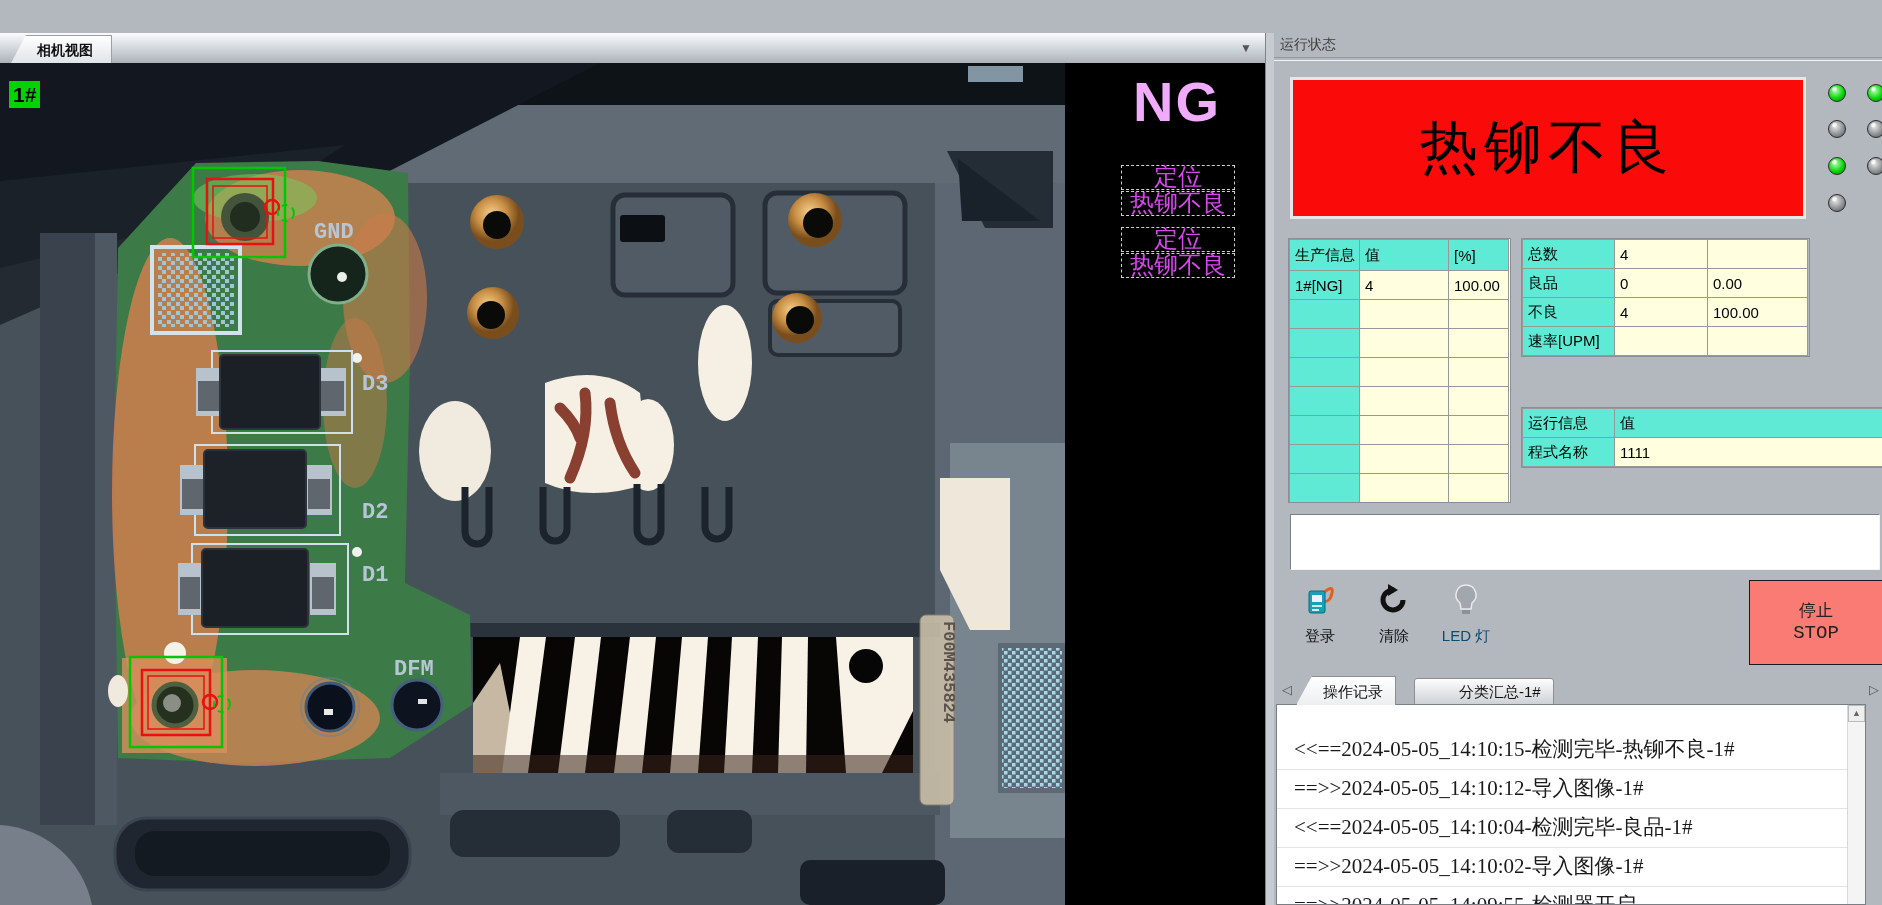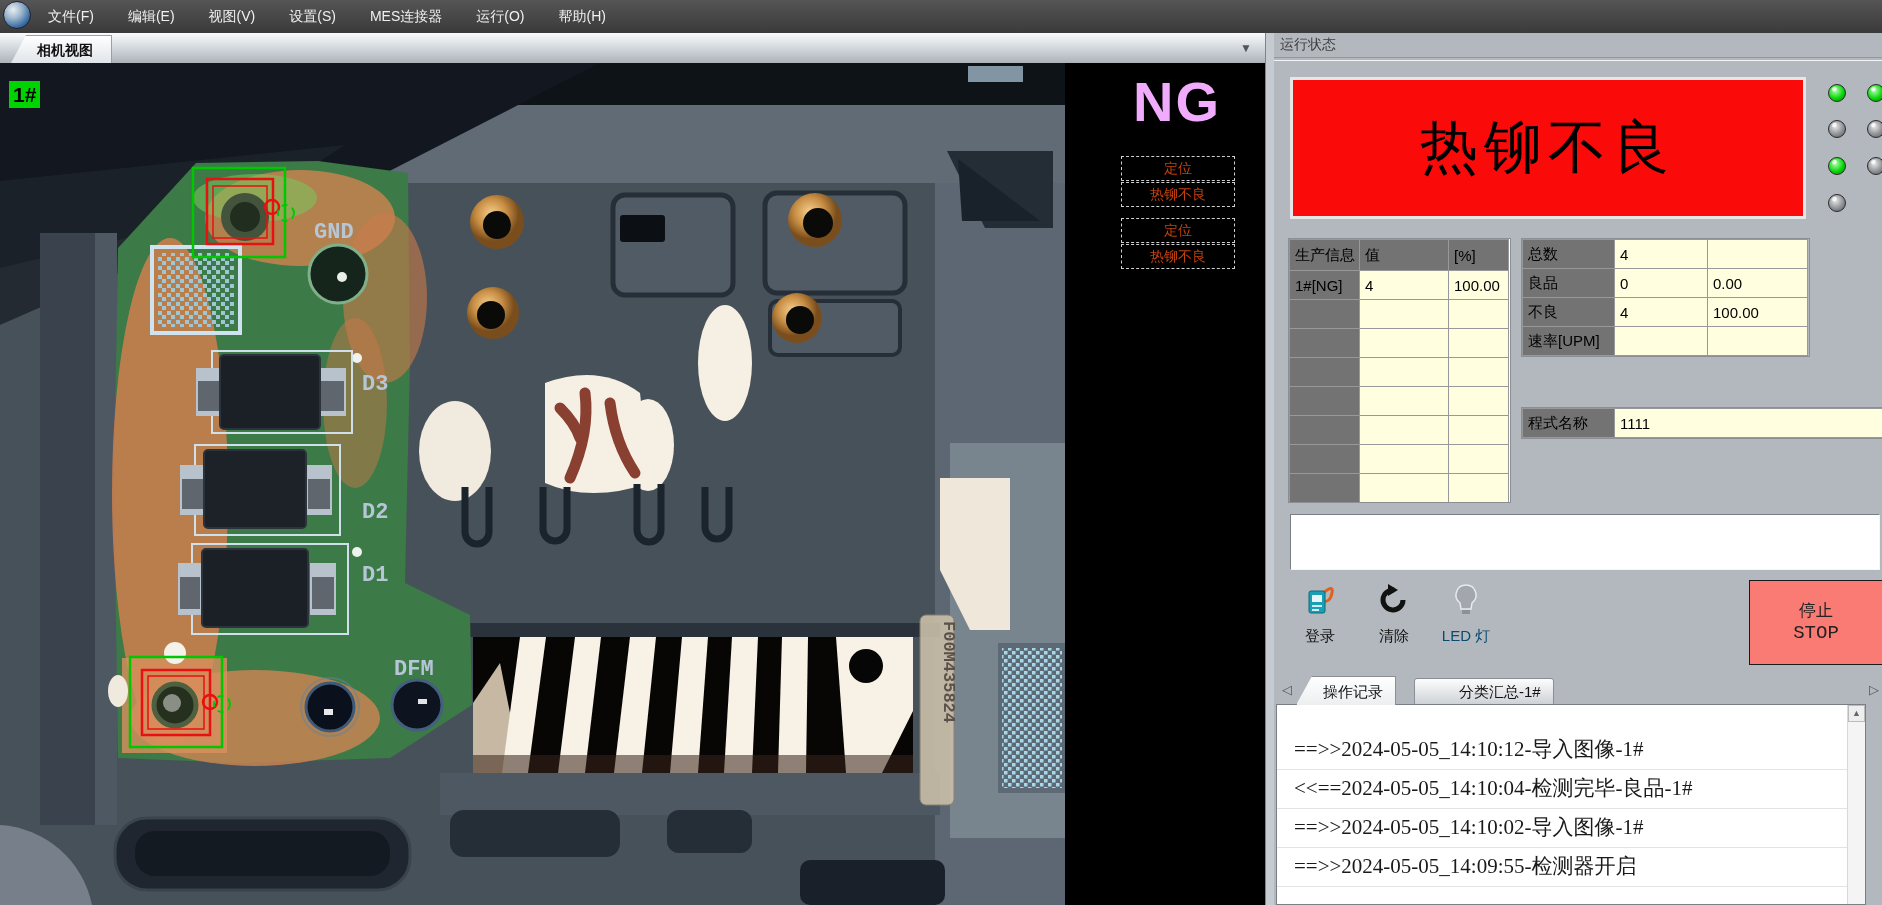--- a/index.html
+++ b/index.html
@@ -23,21 +23,21 @@
   .strip-dd{position:absolute;right:10px;top:7px;width:18px;height:16px;color:#555;
     font-size:12px;text-align:center;line-height:16px;}
 
   
   .campane{position:absolute;left:0;top:63px;width:1265px;height:842px;background:#000;}
   .station-label{position:absolute;left:9px;top:18px;background:#00d400;color:#000;
     font-size:21px;font-weight:bold;padding:0 4px;line-height:27px;}
   .ng-text{position:absolute;left:1112px;top:6px;width:130px;text-align:center;
     color:#f0abfc;font-size:56px;font-weight:600;letter-spacing:2px;font-family:"Liberation Sans",sans-serif;}
   .chk{position:absolute;left:1121px;width:112px;height:23px;border:1px dashed #cfcfcf;
-    color:#c2410c;font-size:14px;text-align:center;line-height:22px;}
+    color:#d946ef;font-size:24px;text-align:center;line-height:22px;margin-top:9px;}
 
   
   .splitter{position:absolute;left:1265px;top:33px;width:8px;height:872px;
     background:#c6cbd1;border-left:1px solid #7e838a;border-right:1px solid #fff;}
 
   
   .rpanel{position:absolute;left:1274px;top:33px;width:608px;height:872px;background:#b3b8be;}
   .rp-title{position:absolute;left:6px;top:3px;font-size:14px;color:#3c3c3c;}
   .rp-line{position:absolute;left:0;top:24px;width:608px;height:2px;
     border-top:1px solid #93989e;border-bottom:1px solid #f2f3f5;}
@@ -49,21 +49,21 @@
 
   .led{position:absolute;width:16px;height:16px;border-radius:50%;border:1px solid #2a2a2a;}
   .led:after{content:"";position:absolute;left:3px;top:2px;width:5px;height:4px;border-radius:50%;
     background:rgba(255,255,255,.8);transform:rotate(-35deg);}
   .led-on{background:radial-gradient(circle at 40% 35%,#b6ffb6,#09d809 55%,#067a06);}
   .led-off{background:radial-gradient(circle at 40% 35%,#e8e8e8,#8f9296 55%,#55585c);}
 
   table.grid{border-collapse:collapse;table-layout:fixed;}
   table.grid td{border:1px solid #989898;font-size:15px;color:#000;padding:0 5px;
     height:29px;overflow:hidden;white-space:nowrap;box-sizing:border-box;}
-  td.hd{background:#737373;}
+  td.hd{background:#5eead4;}
   td.yl{background:#ffffe0;}
   .prod-wrap{position:absolute;left:14px;top:205px;width:221px;height:263px;overflow:hidden;
     border:1px solid #8a8f95;background:#fff;}
   .stats-wrap{position:absolute;left:247px;top:205px;width:287px;border:1px solid #8a8f95;}
   .run-wrap{position:absolute;left:247px;top:374px;width:361px;border:1px solid #8a8f95;}
 
   .msgbox{position:absolute;left:16px;top:481px;width:588px;height:54px;background:#fff;
     border-top:1px solid #7a7f85;border-left:1px solid #7a7f85;
     border-bottom:1px solid #f5f5f5;border-right:1px solid #f5f5f5;}
 
@@ -92,30 +92,20 @@
     padding-left:17px;white-space:nowrap;overflow:hidden;}
   .vscroll{position:absolute;right:0;top:0;bottom:0;width:17px;background:#f4f4f4;border-left:1px solid #d8d8d8;}
   .vscroll .up{height:17px;background:#eee;border:1px solid #bbb;box-sizing:border-box;
     font-size:9px;color:#666;text-align:center;line-height:15px;}
 </style>
 </head>
 <body>
 
 <div id="app">
 
-  <div class="menubar">
-    <div class="logo"></div>
-    <span class="menu-item">文件(F)</span>
-    <span class="menu-item">编辑(E)</span>
-    <span class="menu-item">视图(V)</span>
-    <span class="menu-item">设置(S)</span>
-    <span class="menu-item">MES连接器</span>
-    <span class="menu-item">运行(O)</span>
-    <span class="menu-item">帮助(H)</span>
-  </div>
 
   <div class="tabstrip">
     <div class="cam-tab">相机视图</div>
     <div class="strip-dd">▼</div>
   </div>
 
   <div class="campane">
 
     
     <svg width="1065" height="842" viewBox="0 0 1065 842">
@@ -417,20 +407,24 @@
         </table>
     </div>
 
     <div class="run-wrap">
       <table class="grid" style="width:361px">
         <colgroup>
             <col style="width:92px">
             <col style="width:269px">
           </colgroup>
         <tbody>
+            <tr>
+          <td class="hd">运行信息</td>
+          <td class="hd">值</td>
+        </tr>
         <tr>
               <td class="hd">程式名称</td>
               <td class="yl">1111</td>
             </tr>
       </tbody>
         </table>
     </div>
 
     <div class="msgbox"></div>
 
@@ -465,20 +459,21 @@
 
     <div class="logtabs">
       <span class="tab-arrow" style="left:8px">◁</span>
       <span class="ltab active">操作记录</span>
       <span class="ltab idle">分类汇总-1#</span>
       <span class="tab-arrow" style="left:595px">▷</span>
     </div>
 
     <div class="logbox">
       <div class="logrows">
+        <div class="logrow">&lt;&lt;==2024-05-05_14:10:15-检测完毕-热铆不良-1#</div>
         <div class="logrow">==&gt;&gt;2024-05-05_14:10:12-导入图像-1#</div>
         <div class="logrow">&lt;&lt;==2024-05-05_14:10:04-检测完毕-良品-1#</div>
         <div class="logrow">==&gt;&gt;2024-05-05_14:10:02-导入图像-1#</div>
         <div class="logrow">==&gt;&gt;2024-05-05_14:09:55-检测器开启</div>
       </div>
       <div class="vscroll">
         <div class="up">▲</div>
       </div>
     </div>
   </div>

